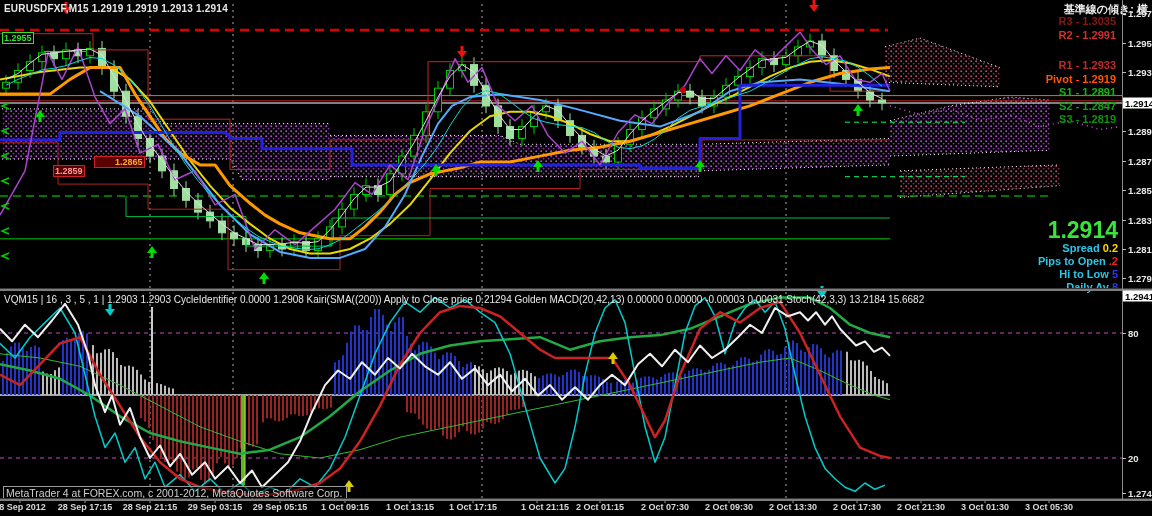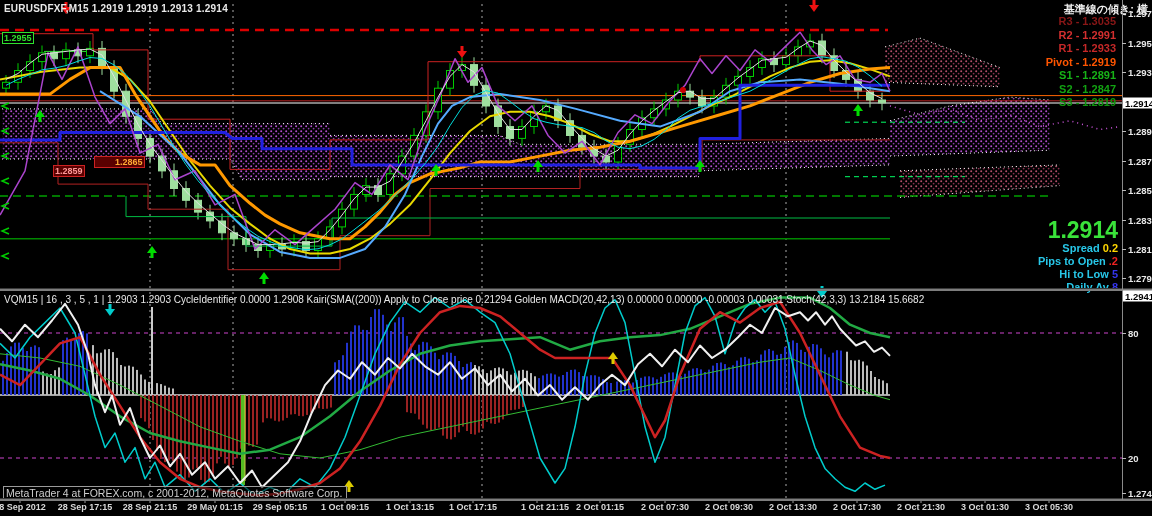--- a/index.html
+++ b/index.html
@@ -561,21 +561,21 @@
       </g>
   </svg>
 
   <div id="symbol-header" class="abs">EURUSDFXF,M15  1.2919 1.2919 1.2913 1.2914</div>
 
   <div id="kumo-label" class="abs">基準線の傾き: 横</div>
 
   <div id="pivot-panel" class="abs">
       <div class="pivot-row" style="color: rgb(138, 23, 23);"><b>R3</b> - 1.3035</div>
       <div class="pivot-row" style="color: rgb(211, 47, 47);"><b>R2</b> - 1.2991</div>
-      <div class="pivot-row" style="color: rgb(198, 40, 40);"><b>R1</b> - 1.2933</div>
+      <div class="pivot-row" style="color: rgb(198, 40, 40); margin-top: 17px;"><b>R1</b> - 1.2933</div>
       <div class="pivot-row" style="color: rgb(255, 85, 0); text-align: right;"><b>Pivot</b> - 1.2919</div>
       <div class="pivot-row" style="color: rgb(23, 179, 23);"><b>S1</b> - 1.2891</div>
       <div class="pivot-row" style="color: rgb(18, 163, 18);"><b>S2</b> - 1.2847</div>
       <div class="pivot-row" style="color: rgb(14, 147, 14);"><b>S3</b> - 1.2819</div>
     </div>
 
   <div id="info-panel" class="abs">
     <div id="big-price">1.2914</div>
   <div class="info-row"><span class="info-label">Spread</span>  <span style="color:#ffd700">0.2</span></div>
       <div class="info-row"><span class="info-label">Pips to Open</span>  <span style="color:#ee2222">.2</span></div>
@@ -620,21 +620,21 @@
     <div class="price-box" style="top: 296px;">1.2941</div>
     <div class="price-tick" style="top: 333px;">80</div>
     <div class="tick-dash" style="top: 333px;"></div>
     <div class="price-tick" style="top: 458px;">20</div>
     <div class="tick-dash" style="top: 458px;"></div>
     <div class="price-tick" style="top: 493px;">1.2746</div>
     <div class="tick-dash" style="top: 493px;"></div>
     <div class="time-label" style="left: 20px;">28 Sep 2012</div>
     <div class="time-label" style="left: 85px;">28 Sep 17:15</div>
     <div class="time-label" style="left: 150px;">28 Sep 21:15</div>
-    <div class="time-label" style="left: 215px;">29 May 01:15</div>
+    <div class="time-label" style="left: 215px;">29 Sep 03:15</div>
     <div class="time-label" style="left: 280px;">29 Sep 05:15</div>
     <div class="time-label" style="left: 345px;">1 Oct 09:15</div>
     <div class="time-label" style="left: 410px;">1 Oct 13:15</div>
     <div class="time-label" style="left: 473px;">1 Oct 17:15</div>
     <div class="time-label" style="left: 537px; margin-left: 8px;">1 Oct 21:15</div>
     <div class="time-label" style="left: 600px;">2 Oct 01:15</div>
     <div class="time-label" style="left: 665px;">2 Oct 07:30</div>
     <div class="time-label" style="left: 729px;">2 Oct 09:30</div>
     <div class="time-label" style="left: 793px;">2 Oct 13:30</div>
     <div class="time-label" style="left: 857px;">2 Oct 17:30</div>

